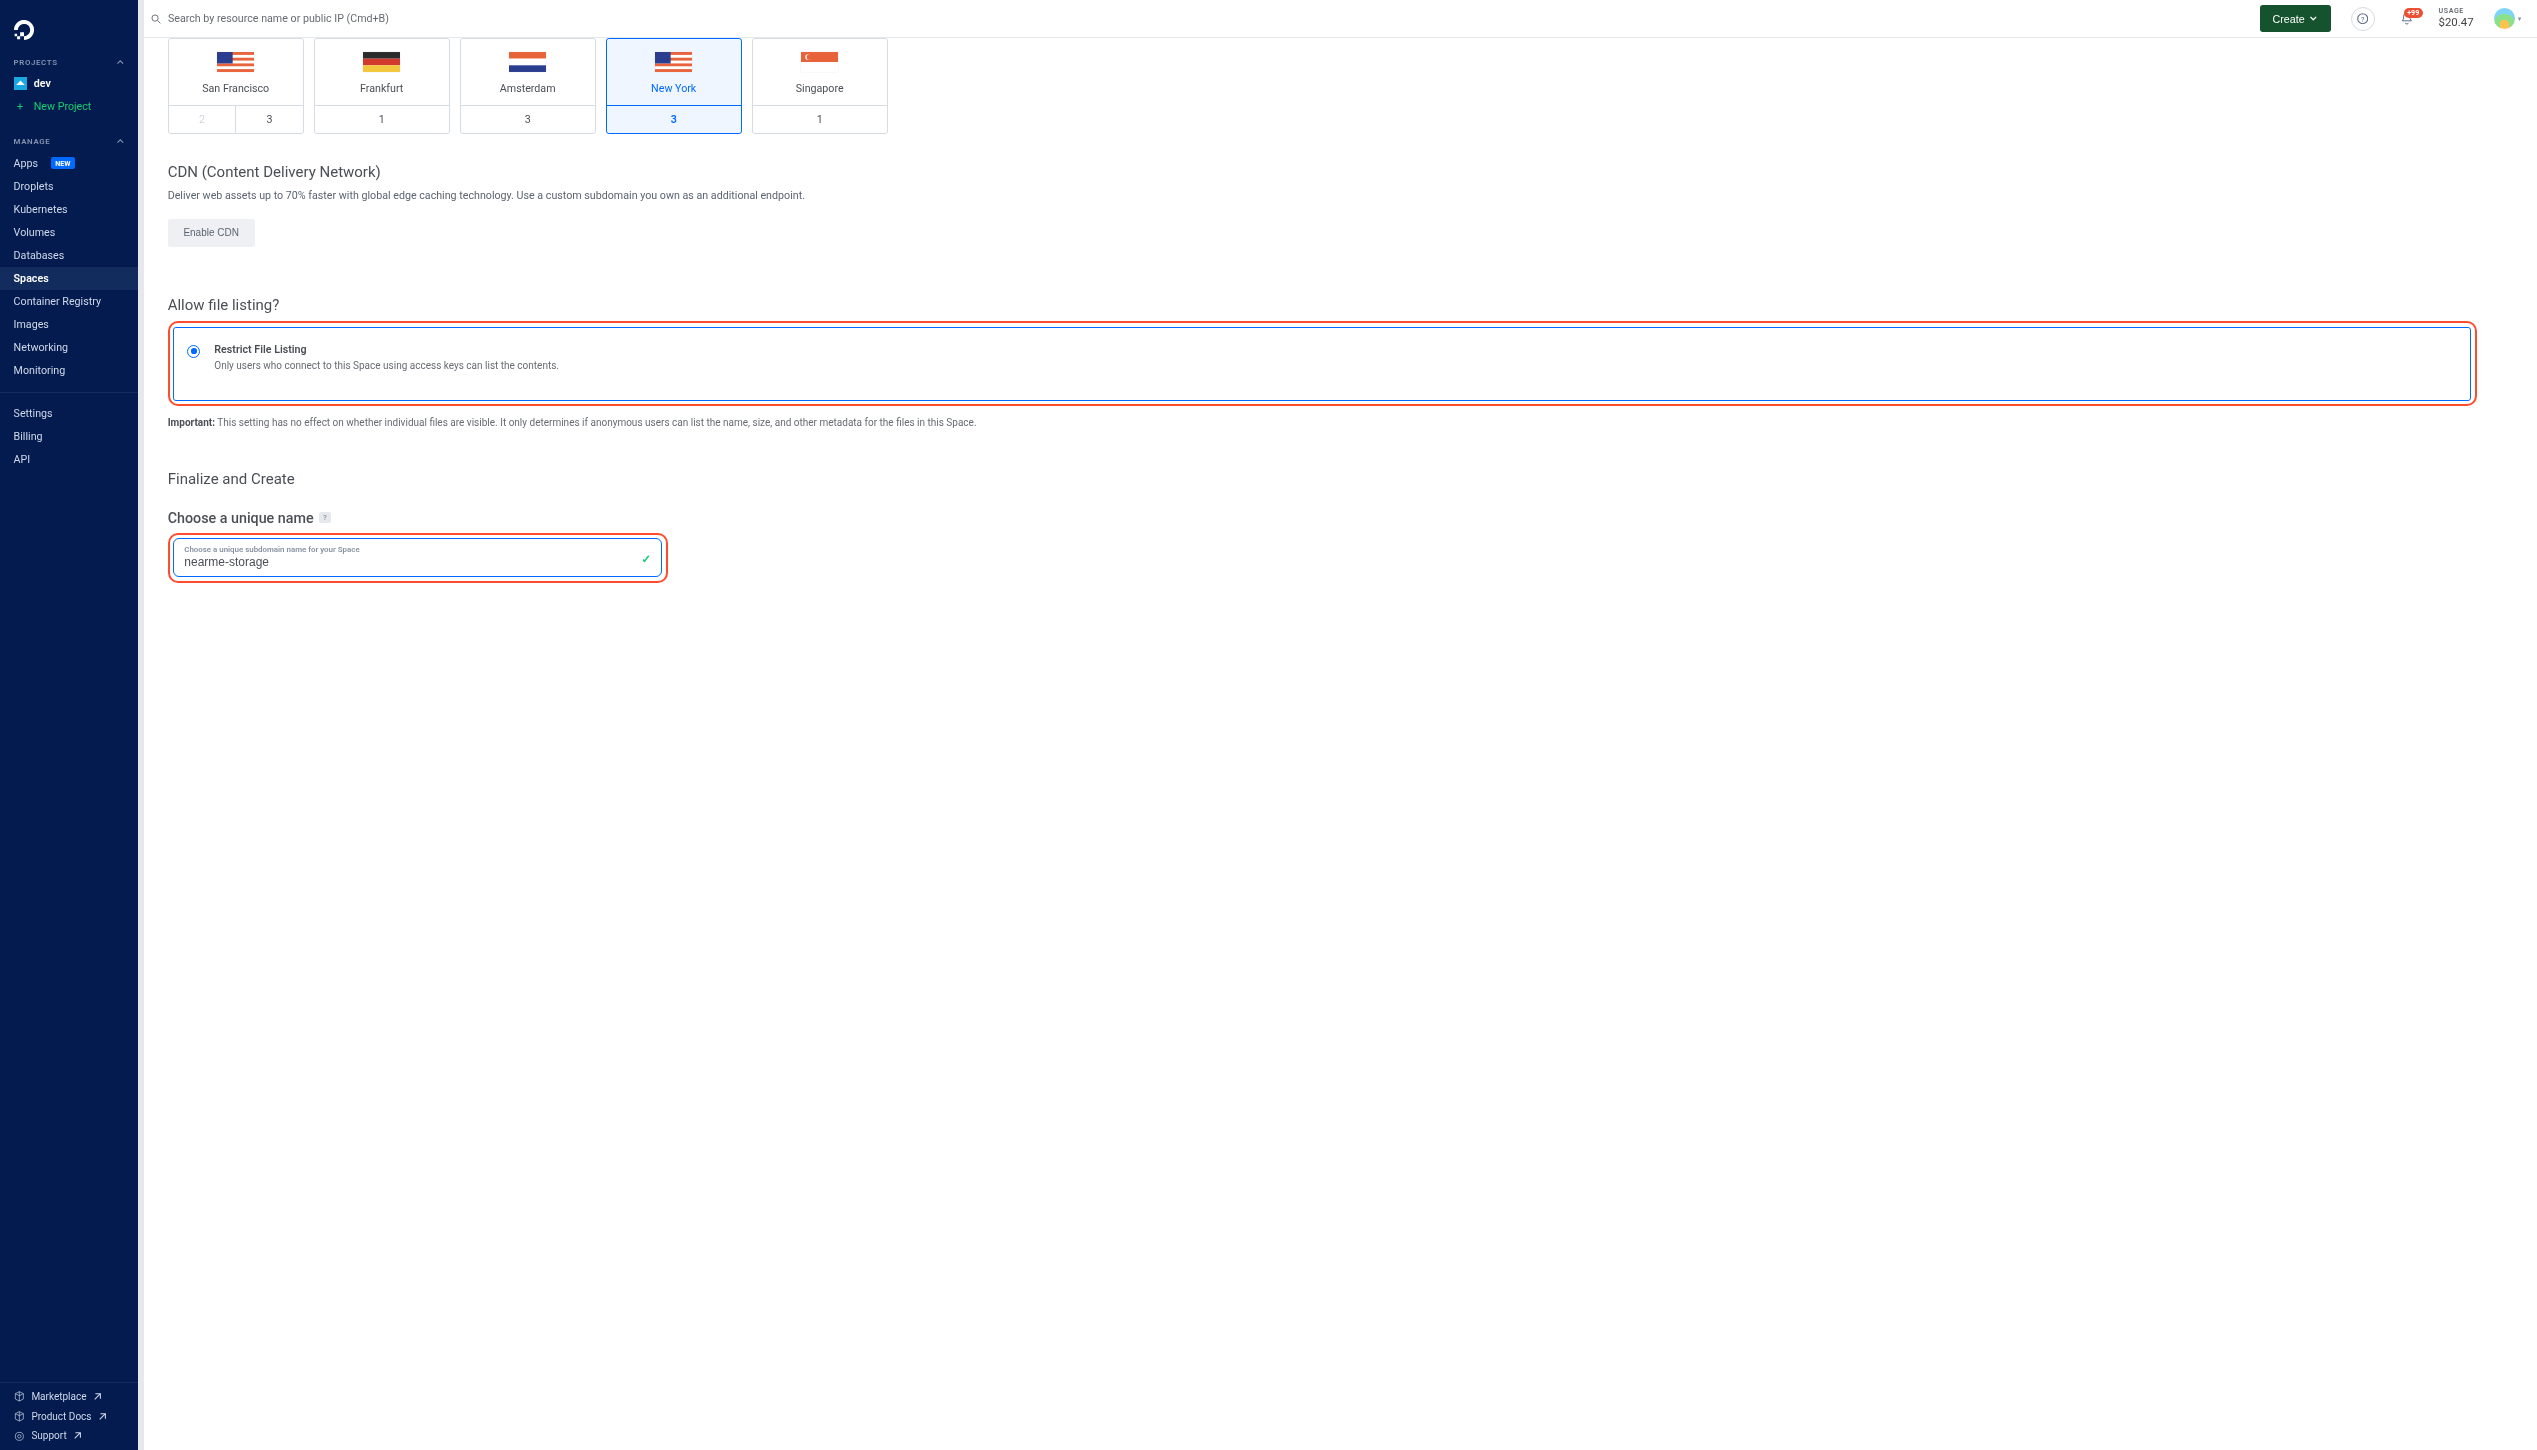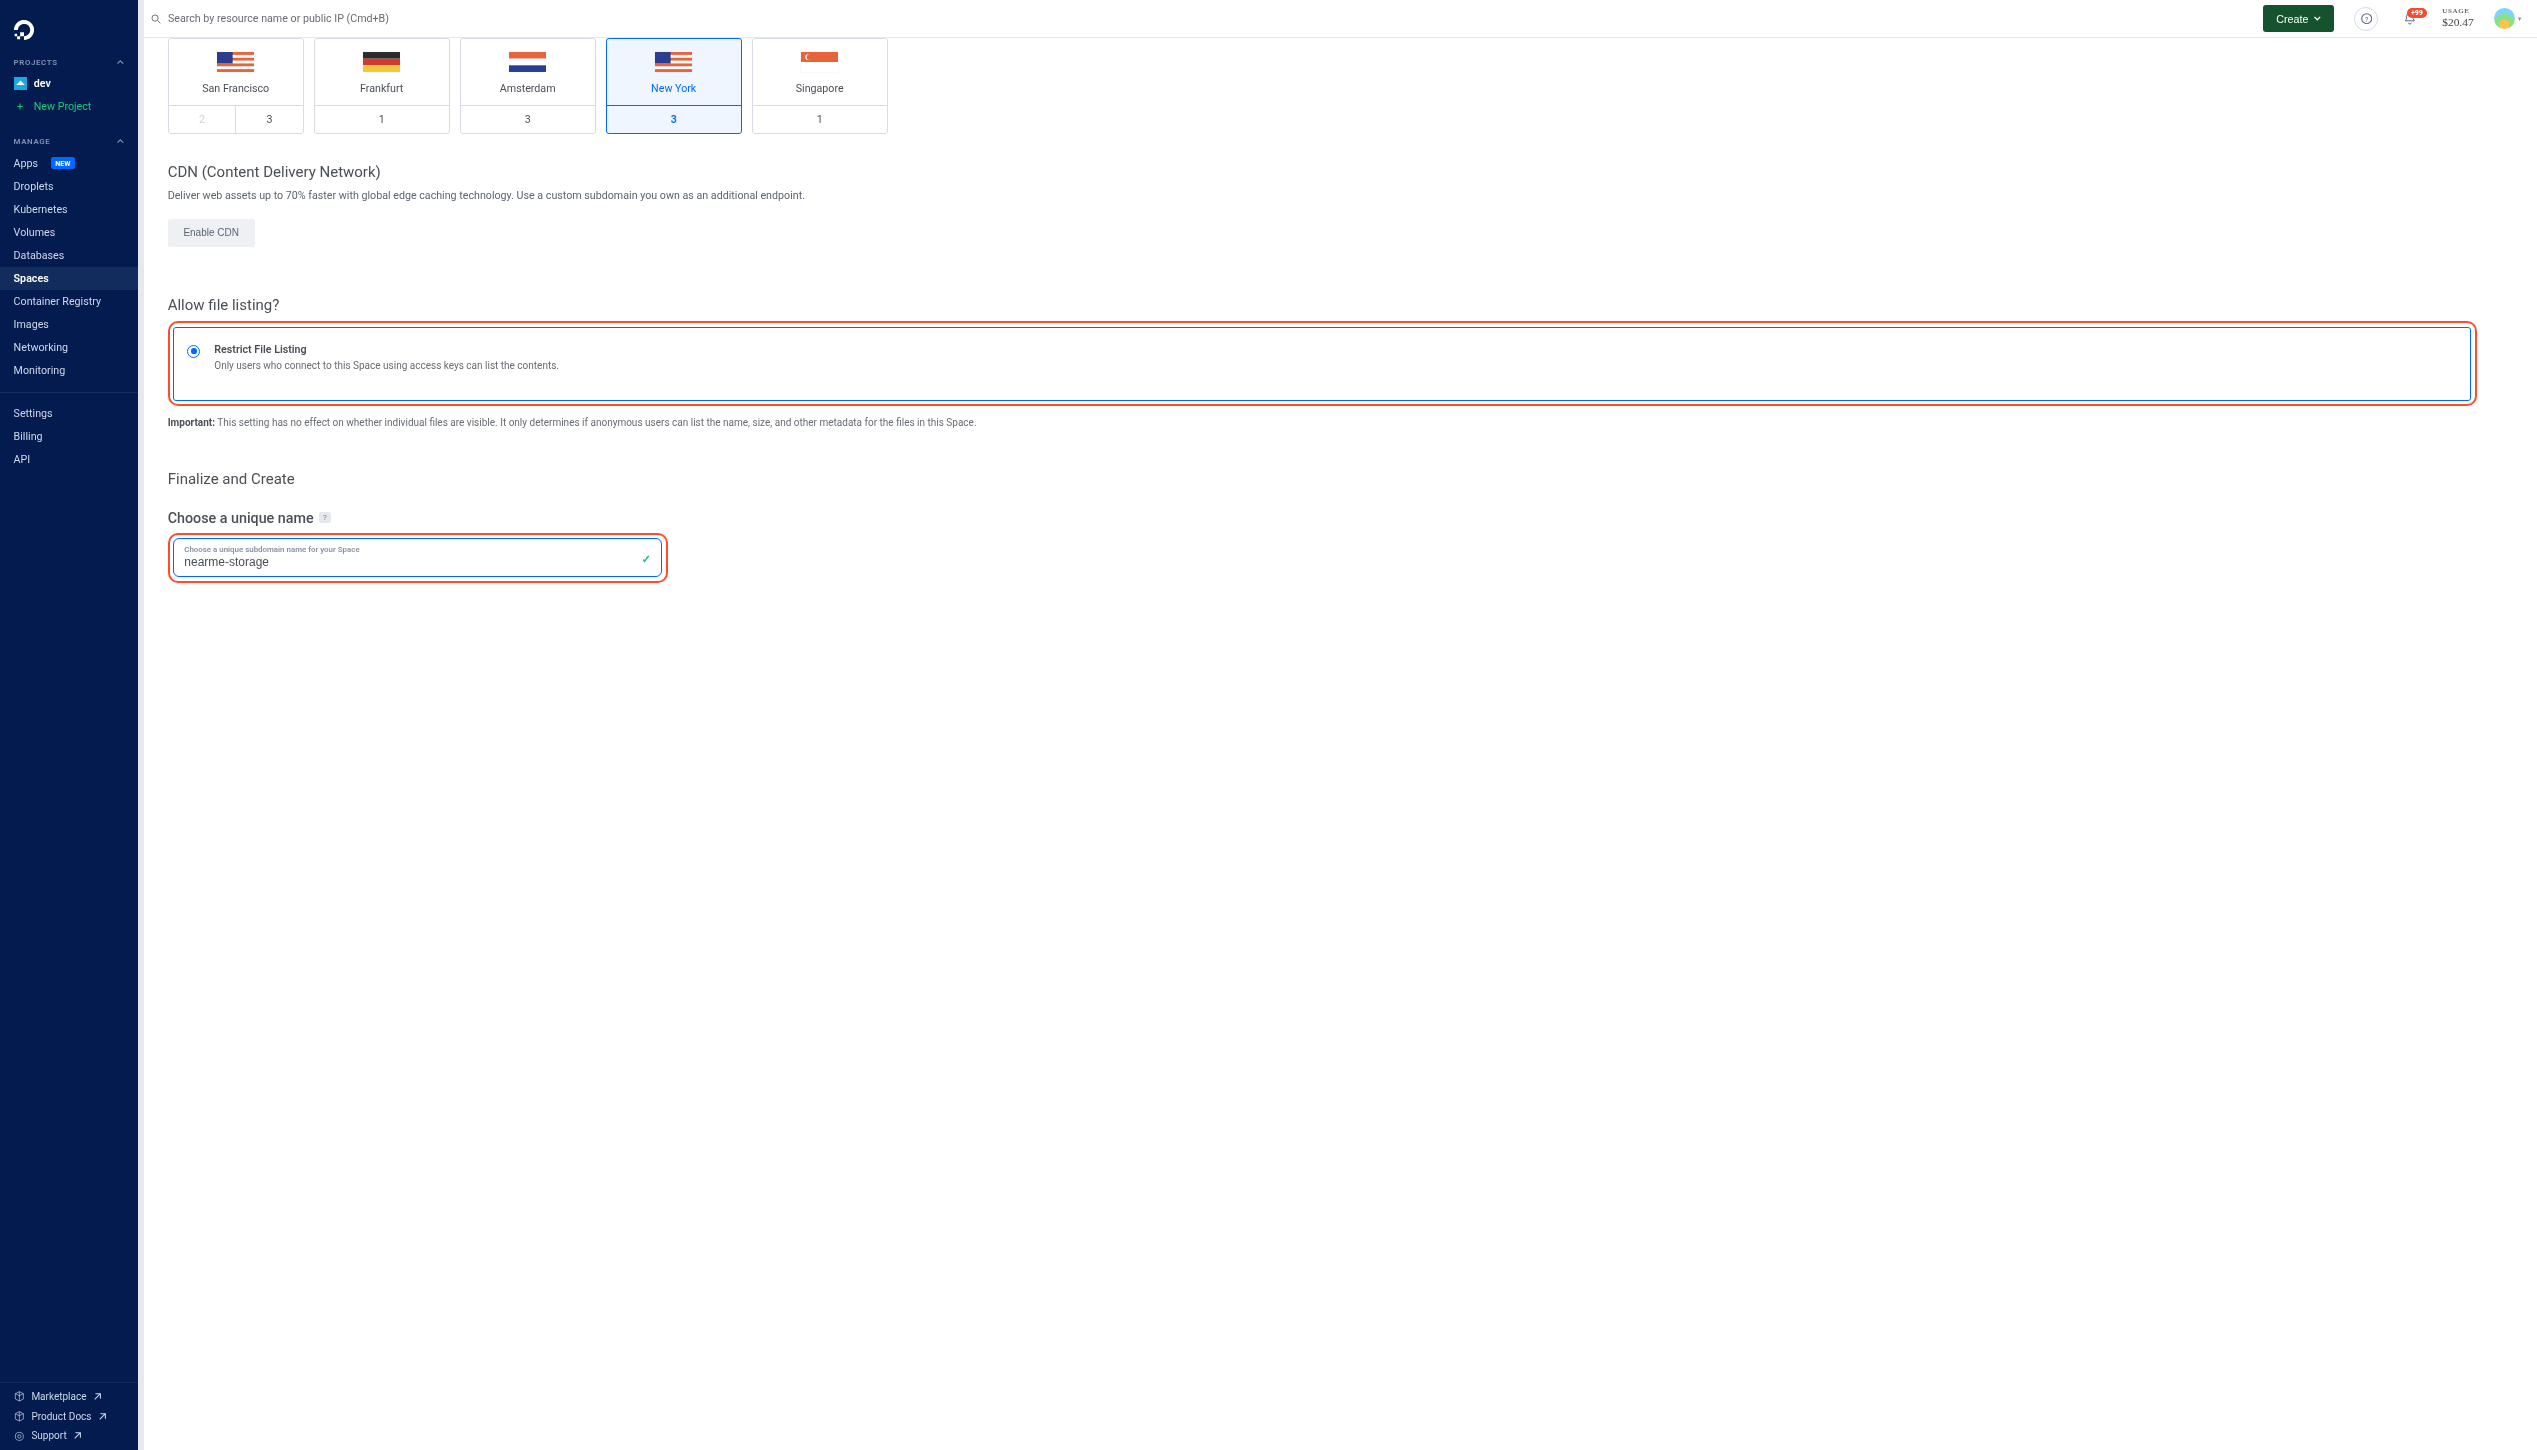--- a/index.html
+++ b/index.html
@@ -27,21 +27,21 @@
   
   .main { flex: 1; display: flex; flex-direction: column; margin-left: 5.7px; min-width: 0; }
   .topbar { height: 38px; border-bottom: 0.7px solid #e5e8ed; display: flex; align-items: center; padding: 0 15.7px 0 7.1px; gap: 20px; }
   .search { display: flex; align-items: center; gap: 7.1px; flex: 1; color: #676b72; font-size: 10.7px; }
   .search-icon { width: 10px; height: 10px; color: #676b72; }
   .btn-create { background: #14532d; color: #fff; border: none; padding: 7.1px 13px; border-radius: 2.9px; font-size: 10.7px; font-weight: 500; display: flex; align-items: center; gap: 4.3px; cursor: pointer; }
   .icon-btn { width: 24px; height: 24px; border: 0.7px solid #d6dbe4; border-radius: 50%; display: flex; align-items: center; justify-content: center; color: #5b6987; cursor: pointer; }
   .bell-wrap { position: relative; width: 24px; display:flex; align-items:center; justify-content:center; cursor:pointer; }
   .bell-icon { width: 15.7px; height: 15.7px; color: #5b6987; }
   .badge-count { position: absolute; top: -2.9px; right: -4.3px; background: #ed4f32; color: #fff; font-size: 7.1px; font-weight: 700; padding: 0.7px 3.6px; border-radius: 6.4px; }
-  .usage { display: flex; flex-direction: column; line-height: 1.2; font-family: Liberation Serif, serif; }
+  .usage { display: flex; flex-direction: column; line-height: 1.2; }
   .usage-label { font-size: 7.1px; color: #676b72; letter-spacing: 0.08em; font-weight: 600; }
   .usage-value { font-size: 11.4px; color: #444; }
   .avatar { width: 21.4px; height: 21.4px; border-radius: 50%; background: radial-gradient(circle at 50% 80%, #ffc24b 0 25%, #8be08b 25% 55%, #7fd3f7 55% 100%); cursor:pointer; }
   .avatar-caret { color: #8b95a7; font-size: 7.1px; margin-left: 1.4px; }
   
   .content { flex:1; overflow: auto; padding: 0 60px 29px 24px; }
   .section-title { font-size: 15px; color: #4a4f56; margin-top: 29px; margin-bottom: 7.1px; font-weight: 400; }
   .section-sub { font-size: 14.3px; color: #4a4f56; margin-top: 21.4px; margin-bottom: 5.7px; font-weight: 500; display:flex; align-items:center; gap:5.7px;}
   .desc { font-size: 10.7px; color: #5b6472; line-height: 1.5; }
   

